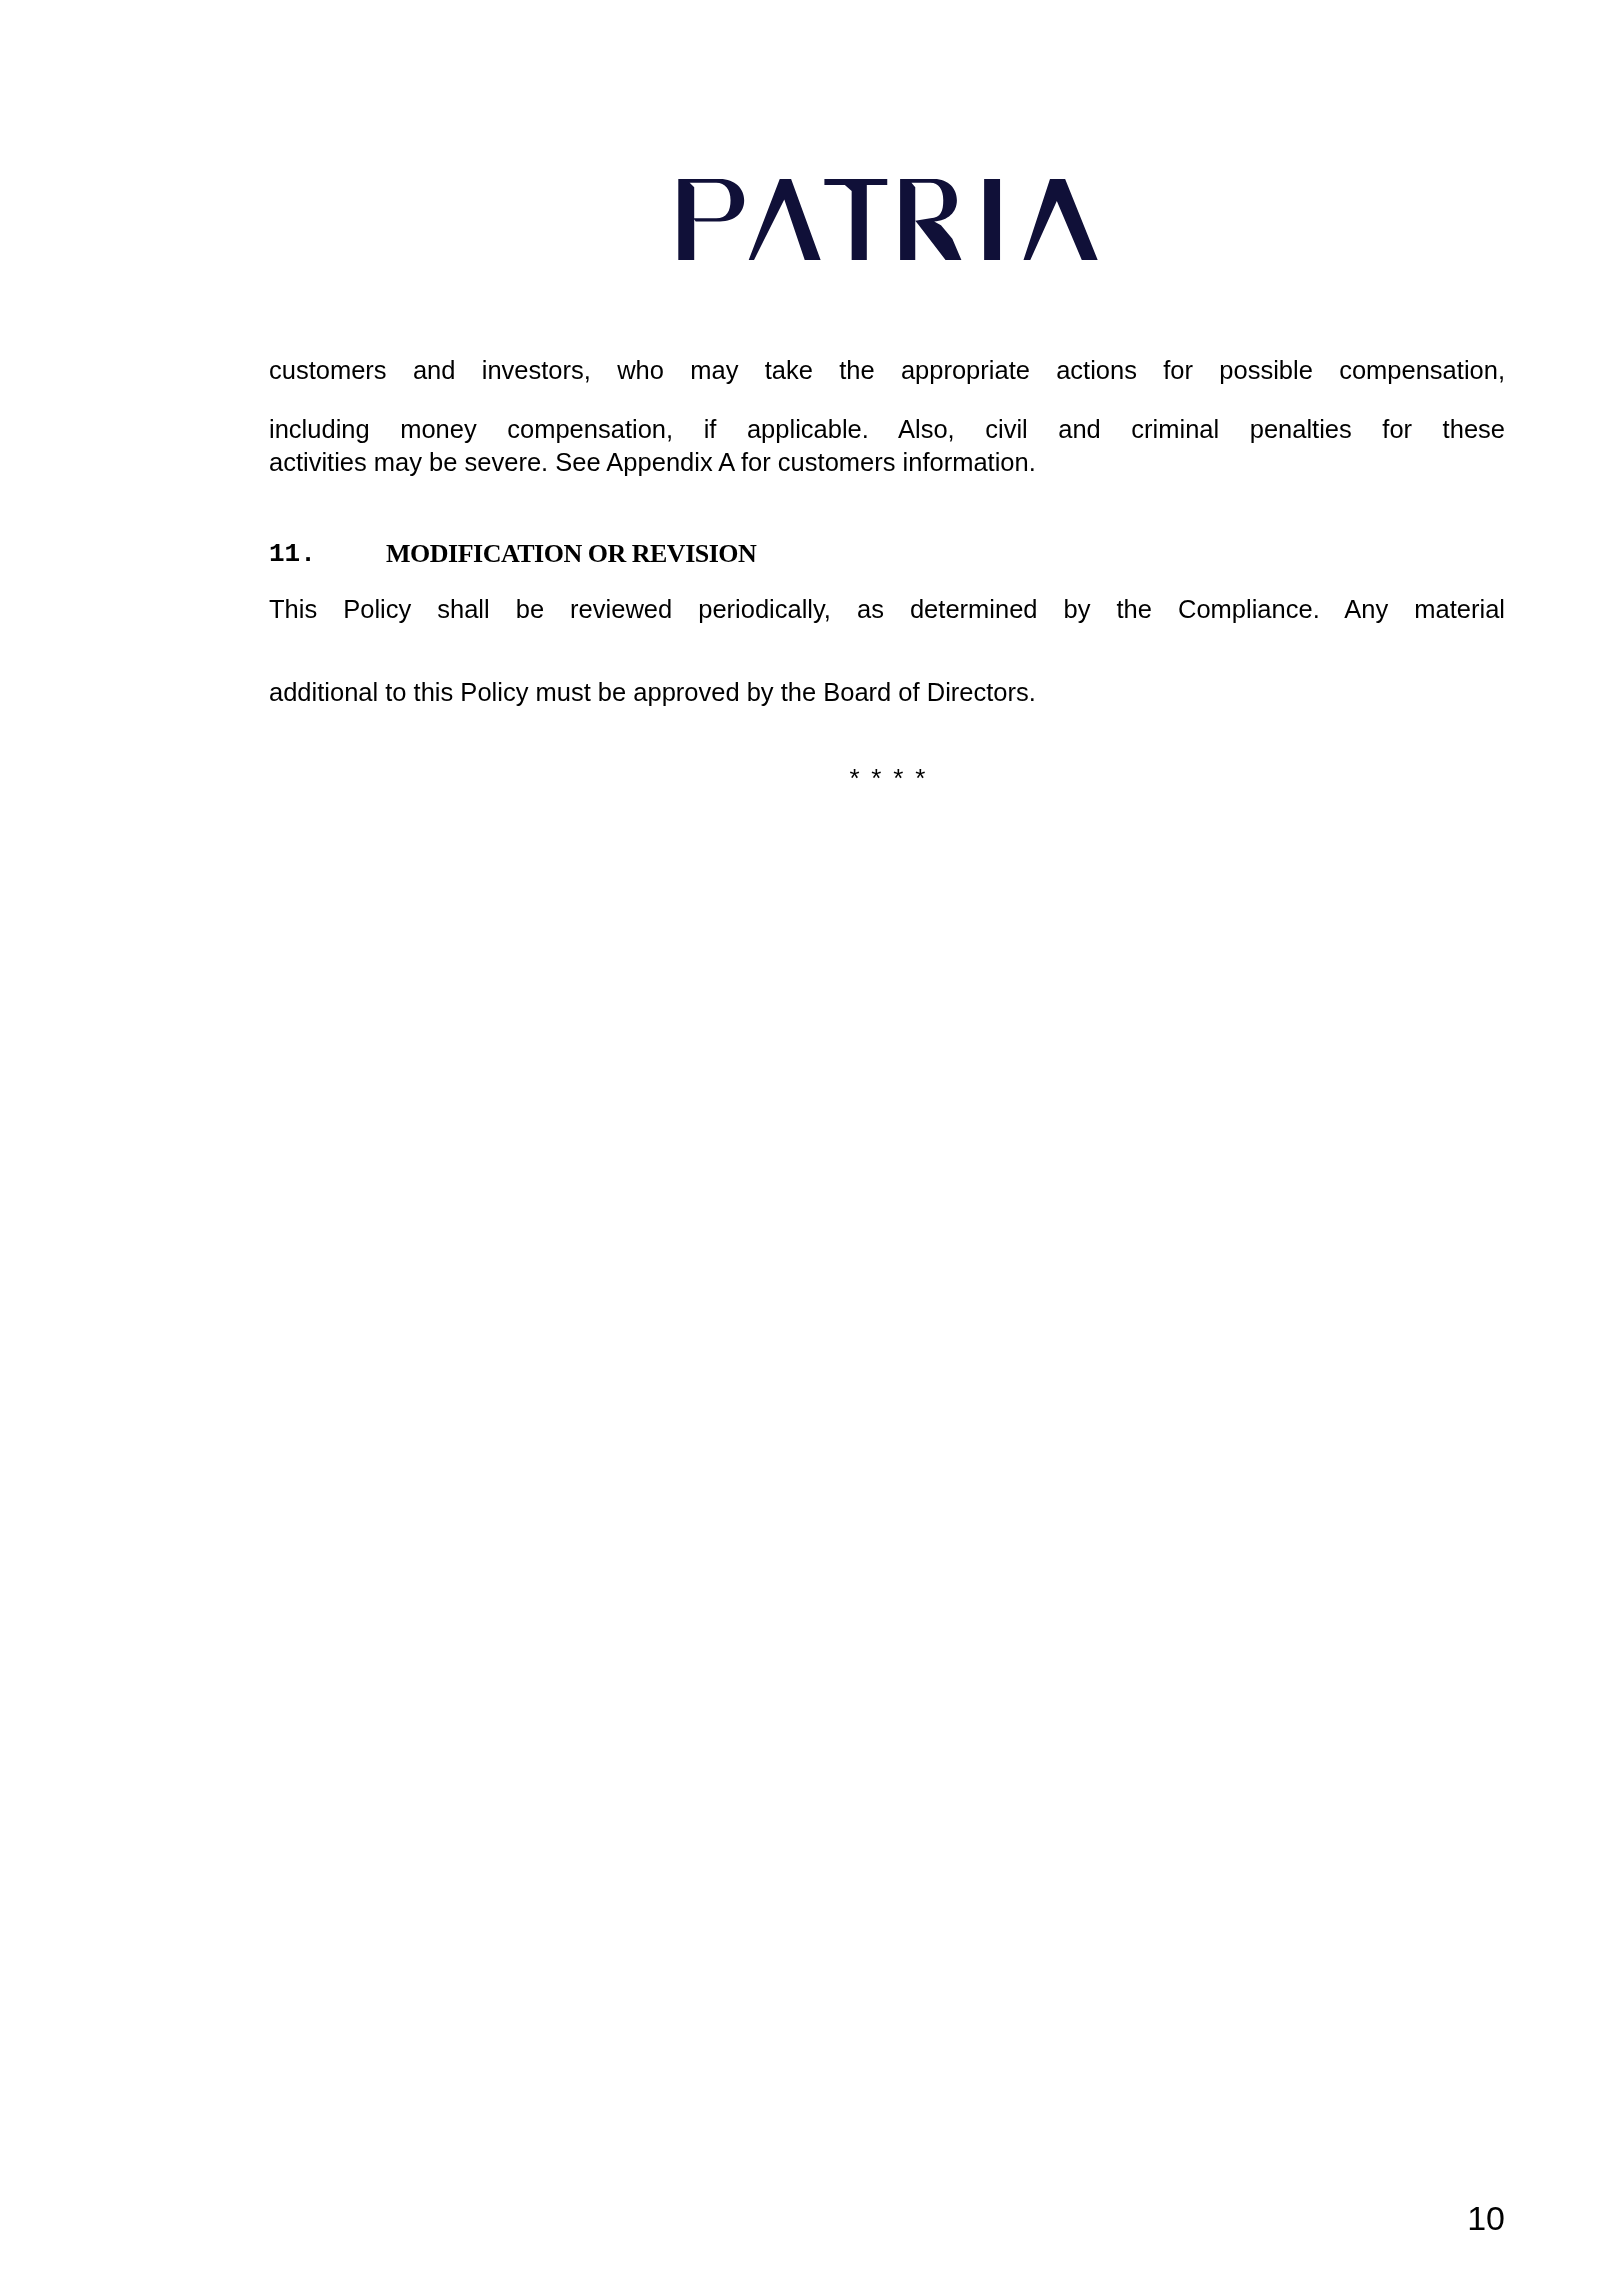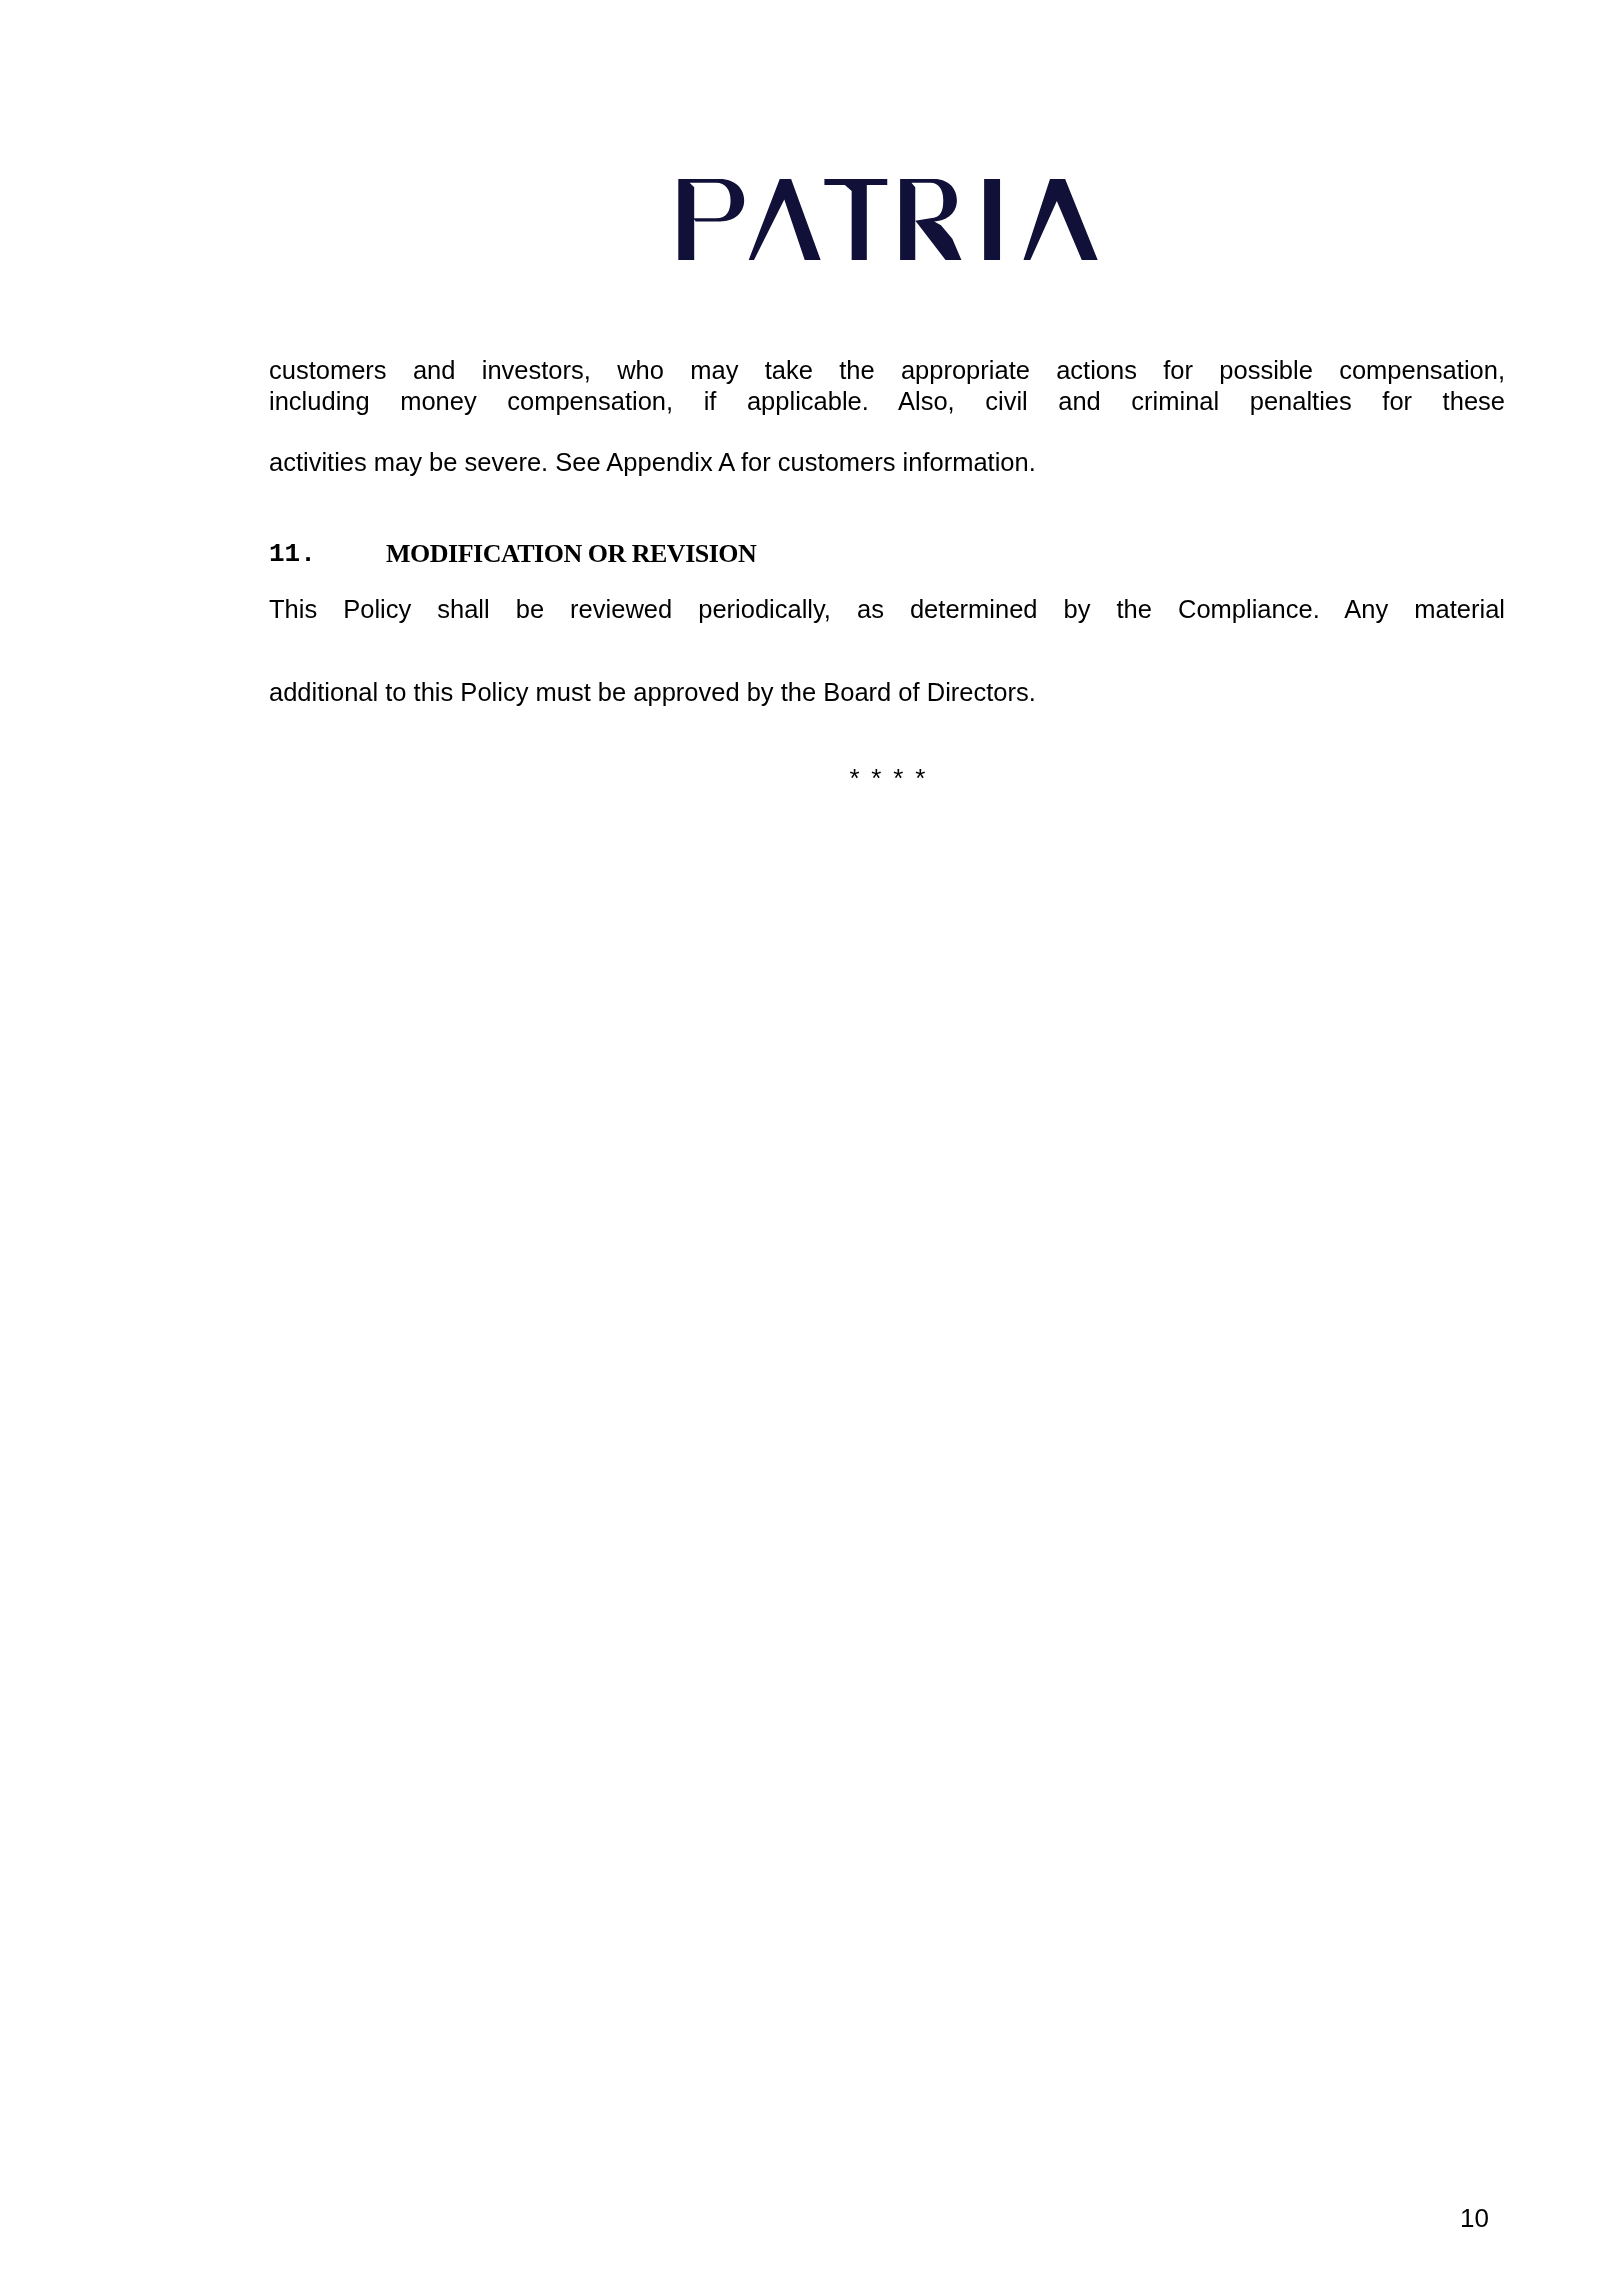--- a/index.html
+++ b/index.html
@@ -78,23 +78,23 @@
     width: 91px;
     top: 763px;
     font-size: 26px;
     line-height: 30px;
     text-align: center;
     letter-spacing: 2.3px;
     white-space: nowrap;
   }
   .page-number {
     position: absolute;
-    right: 171px;
+    right: 155px;
     top: 2203px;
-    font-size: 26px;
+    font-size: 34px;
     line-height: 30px;
     text-align: right;
   }
 </style>
 </head>
 <body>
 
 <div class="page">
 
   <div class="logo">
@@ -111,21 +111,21 @@
 
         <rect x="1247" y="235" width="21" height="107"></rect>
 
         <path d="M1334 235 L1354 235 L1397 342 L1376 342 L1343 264 L1308 342 L1299 342 Z"></path>
       </g>
     </svg>
   </div>
 
   <div class="text-block" style="top:0;">
     <div class="line justify" style="top:355px;">customers and investors, who may take the appropriate actions for possible compensation,</div>
-    <div class="line justify" style="top:386px;">including money compensation, if applicable. Also, civil and criminal penalties for these</div>
+    <div class="line justify" style="top:414px;">including money compensation, if applicable. Also, civil and criminal penalties for these</div>
     <div class="line" style="top:447px;">activities may be severe. See Appendix A for customers information.</div>
   </div>
 
   <div class="text-block" style="top:0;">
     <div class="heading" style="top:539px;">
       <span class="heading-number">11.</span>
       <span class="heading-title">MODIFICATION OR REVISION</span>
     </div>
     <div class="line justify" style="top:594px;">This Policy shall be reviewed periodically, as determined by the Compliance. Any material</div>
     <div class="line" style="top:677px;">additional to this Policy must be approved by the Board of Directors.</div>

